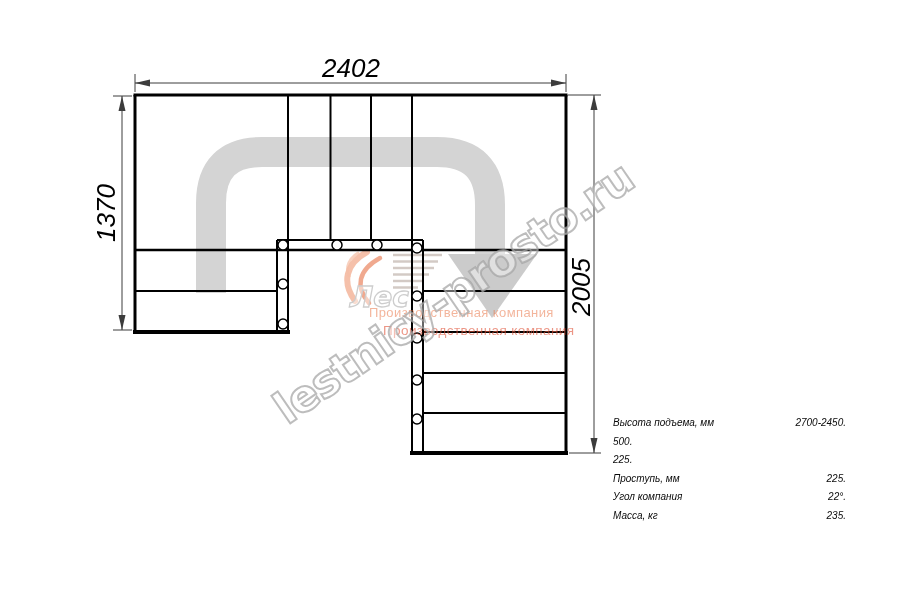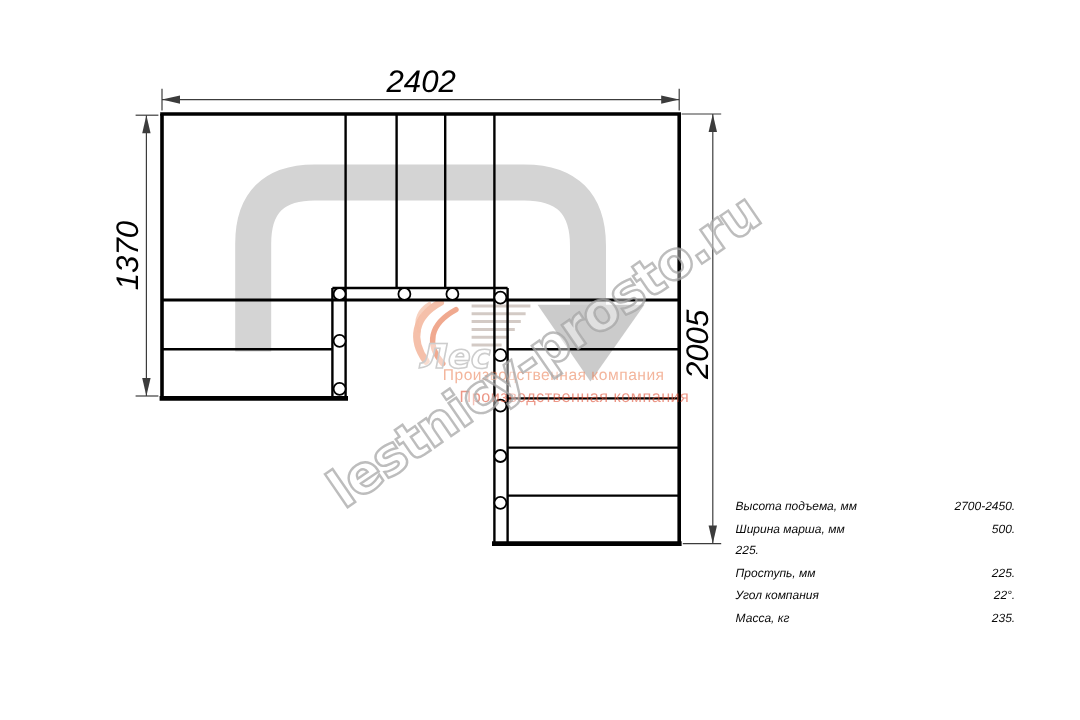--- a/index.html
+++ b/index.html
@@ -141,21 +141,20 @@
   <div class="company-line l2">Производственная компания</div>
 
   <div class="site-watermark">lestnicy-prosto.ru</div>
 
   <div class="specs">
     <div class="row">
       <span class="lbl">Высота подъема, мм</span>
       <span class="val">2700-2450.</span>
     </div>
     <div class="row">
-      <span class="lbl">Ширина марша, мм</span>
       <span class="val">500.</span>
     </div>
     <div class="row">
       <span class="val">225.</span>
     </div>
     <div class="row">
       <span class="lbl">Проступь, мм</span>
       <span class="val">225.</span>
     </div>
     <div class="row">

